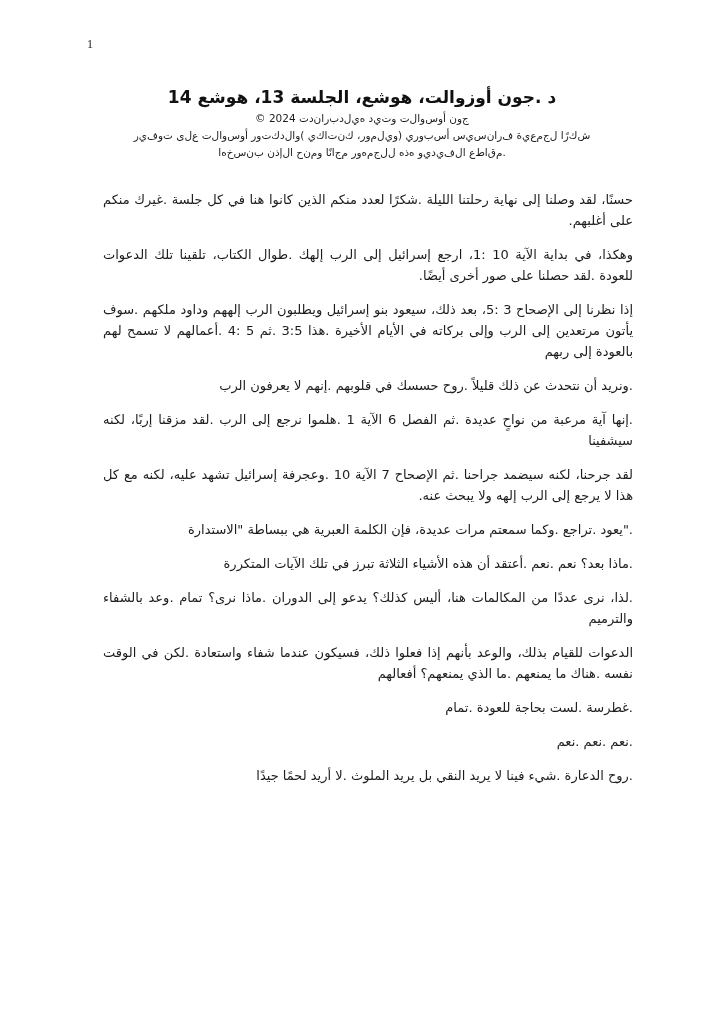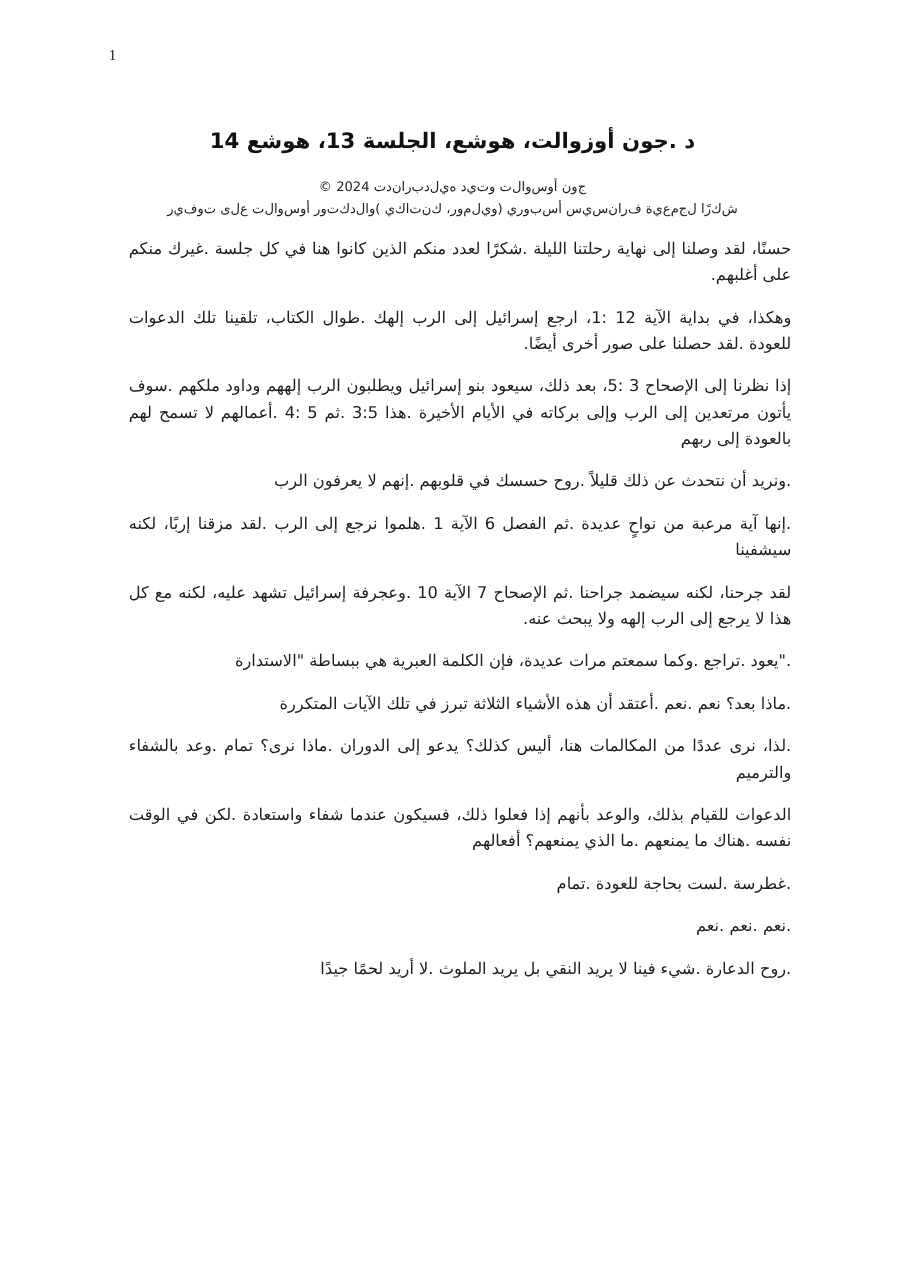--- a/index.html
+++ b/index.html
@@ -15,21 +15,21 @@
     position:absolute;top:37px;left:87px;
     font-family:"Liberation Serif",serif;
     font-size:12px;color:#222;
   }
   .doc-header{
     position:absolute;top:85px;left:0;width:724px;
     text-align:center;direction:rtl;
   }
   .doc-title{
     font-size:17px;font-weight:bold;line-height:25px;
-    margin:16px;color:#111;
+    margin:0;color:#111;
   }
   .doc-subline{
     font-size:10.5px;line-height:17px;
     letter-spacing:1px;color:#1c1c1c;
   }
   .doc-body{
     position:absolute;top:189px;left:91px;width:542px;
     direction:rtl;
     text-align:justify;
   }
@@ -41,25 +41,26 @@
 </style>
 </head>
 <body>
 
 <div class="page-number">1</div>
 
 <div class="doc-header">
   <div class="doc-title">د .جون أوزوالت، هوشع، الجلسة 13، هوشع 14</div>
   <div class="doc-subline">ج‌و‌ن أ‌و‌س‌و‌ا‌ل‌ت و‌ت‌ي‌د ه‌ي‌ل‌د‌ب‌ر‌ا‌ن‌د‌ت 2024 ©</div>
   <div class="doc-subline">ش‌ك‌رًا ل‌ج‌م‌ع‌ي‌ة ف‌ر‌ا‌ن‌س‌ي‌س أ‌س‌ب‌و‌ر‌ي (و‌ي‌ل‌م‌و‌ر، ك‌ن‌ت‌ا‌ك‌ي )و‌ا‌ل‌د‌ك‌ت‌و‌ر أ‌و‌س‌و‌ا‌ل‌ت ع‌ل‌ى ت‌و‌ف‌ي‌ر</div>
+  <div class="doc-subline">.م‌ق‌ا‌ط‌ع ا‌ل‌ف‌ي‌د‌ي‌و ه‌ذ‌ه ل‌ل‌ج‌م‌ه‌و‌ر م‌ج‌ا‌نًا و‌م‌ن‌ح ا‌ل‌إ‌ذ‌ن ب‌ن‌س‌خ‌ه‌ا</div>
 </div>
 
 <div class="doc-body">
     <p>حسنًا، لقد وصلنا إلى نهاية رحلتنا الليلة .شكرًا لعدد منكم الذين كانوا هنا في كل جلسة .غيرك منكم على أغلبهم.</p>
-    <p>وهكذا، في بداية الآية 12 :1، ارجع إسرائيل إلى الرب إلهك .طوال الكتاب، تلقينا تلك الدعوات للعودة .لقد حصلنا على صور أخرى أيضًا.</p>
+    <p>وهكذا، في بداية الآية 10 :1، ارجع إسرائيل إلى الرب إلهك .طوال الكتاب، تلقينا تلك الدعوات للعودة .لقد حصلنا على صور أخرى أيضًا.</p>
     <p>إذا نظرنا إلى الإصحاح 3 :5، بعد ذلك، سيعود بنو إسرائيل ويطلبون الرب إلههم وداود ملكهم .سوف يأتون مرتعدين إلى الرب وإلى بركاته في الأيام الأخيرة .هذا 3:5 .ثم 5 :4 .أعمالهم لا تسمح لهم بالعودة إلى ربهم</p>
     <p>.ونريد أن نتحدث عن ذلك قليلاً .روح حسسك في قلوبهم .إنهم لا يعرفون الرب</p>
     <p>.إنها آية مرعبة من نواحٍ عديدة .ثم الفصل 6 الآية 1 .هلموا نرجع إلى الرب .لقد مزقنا إربًا، لكنه سيشفينا</p>
     <p>لقد جرحنا، لكنه سيضمد جراحنا .ثم الإصحاح 7 الآية 10 .وعجرفة إسرائيل تشهد عليه، لكنه مع كل هذا لا يرجع إلى الرب إلهه ولا يبحث عنه.</p>
     <p>."يعود .تراجع .وكما سمعتم مرات عديدة، فإن الكلمة العبرية هي ببساطة "الاستدارة</p>
     <p>.ماذا بعد؟ نعم .نعم .أعتقد أن هذه الأشياء الثلاثة تبرز في تلك الآيات المتكررة</p>
     <p>.لذا، نرى عددًا من المكالمات هنا، أليس كذلك؟ يدعو إلى الدوران .ماذا نرى؟ تمام .وعد بالشفاء والترميم</p>
     <p>الدعوات للقيام بذلك، والوعد بأنهم إذا فعلوا ذلك، فسيكون عندما شفاء واستعادة .لكن في الوقت نفسه .هناك ما يمنعهم .ما الذي يمنعهم؟ أفعالهم</p>
     <p>.غطرسة .لست بحاجة للعودة .تمام</p>
     <p>.نعم .نعم .نعم</p>

